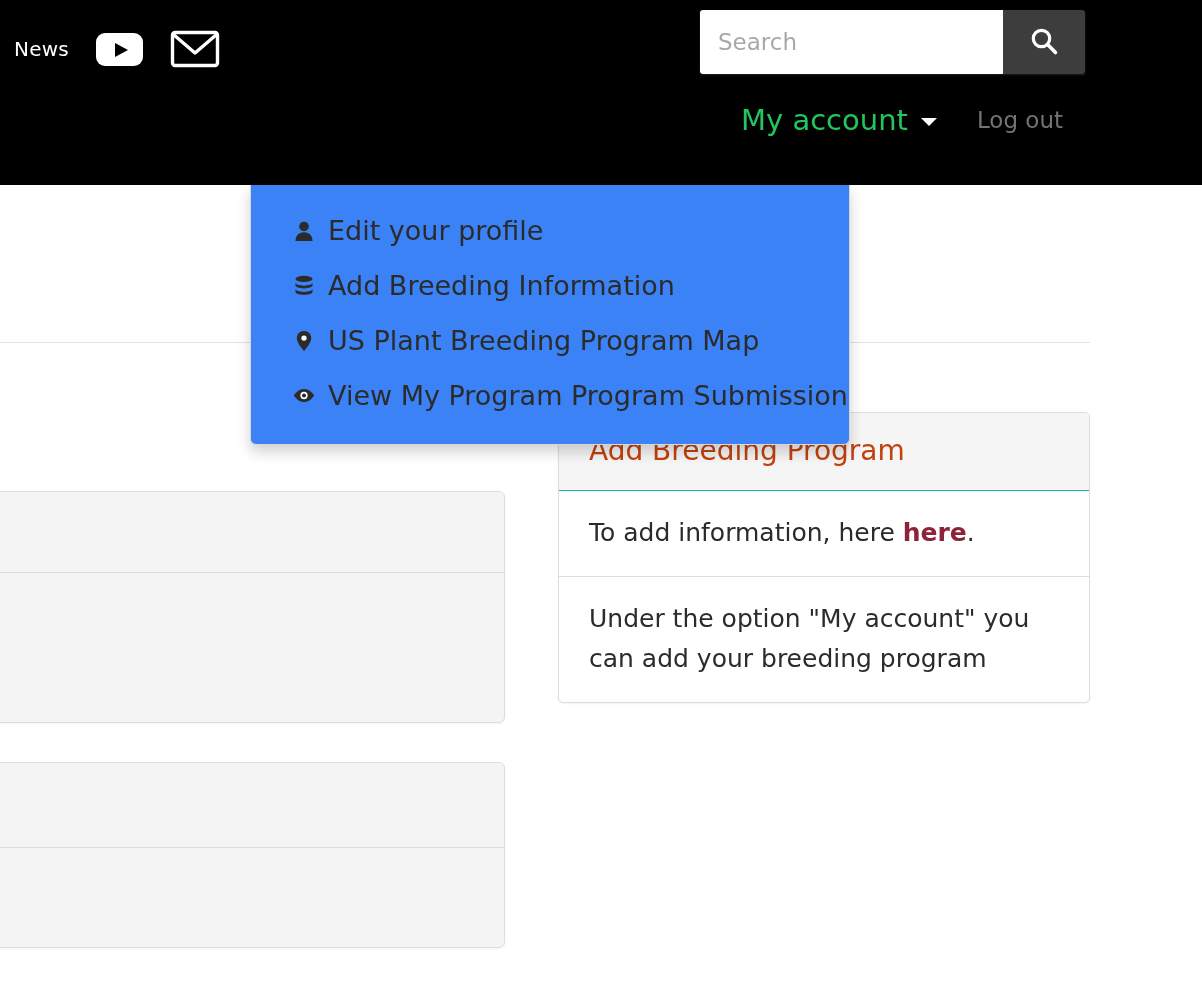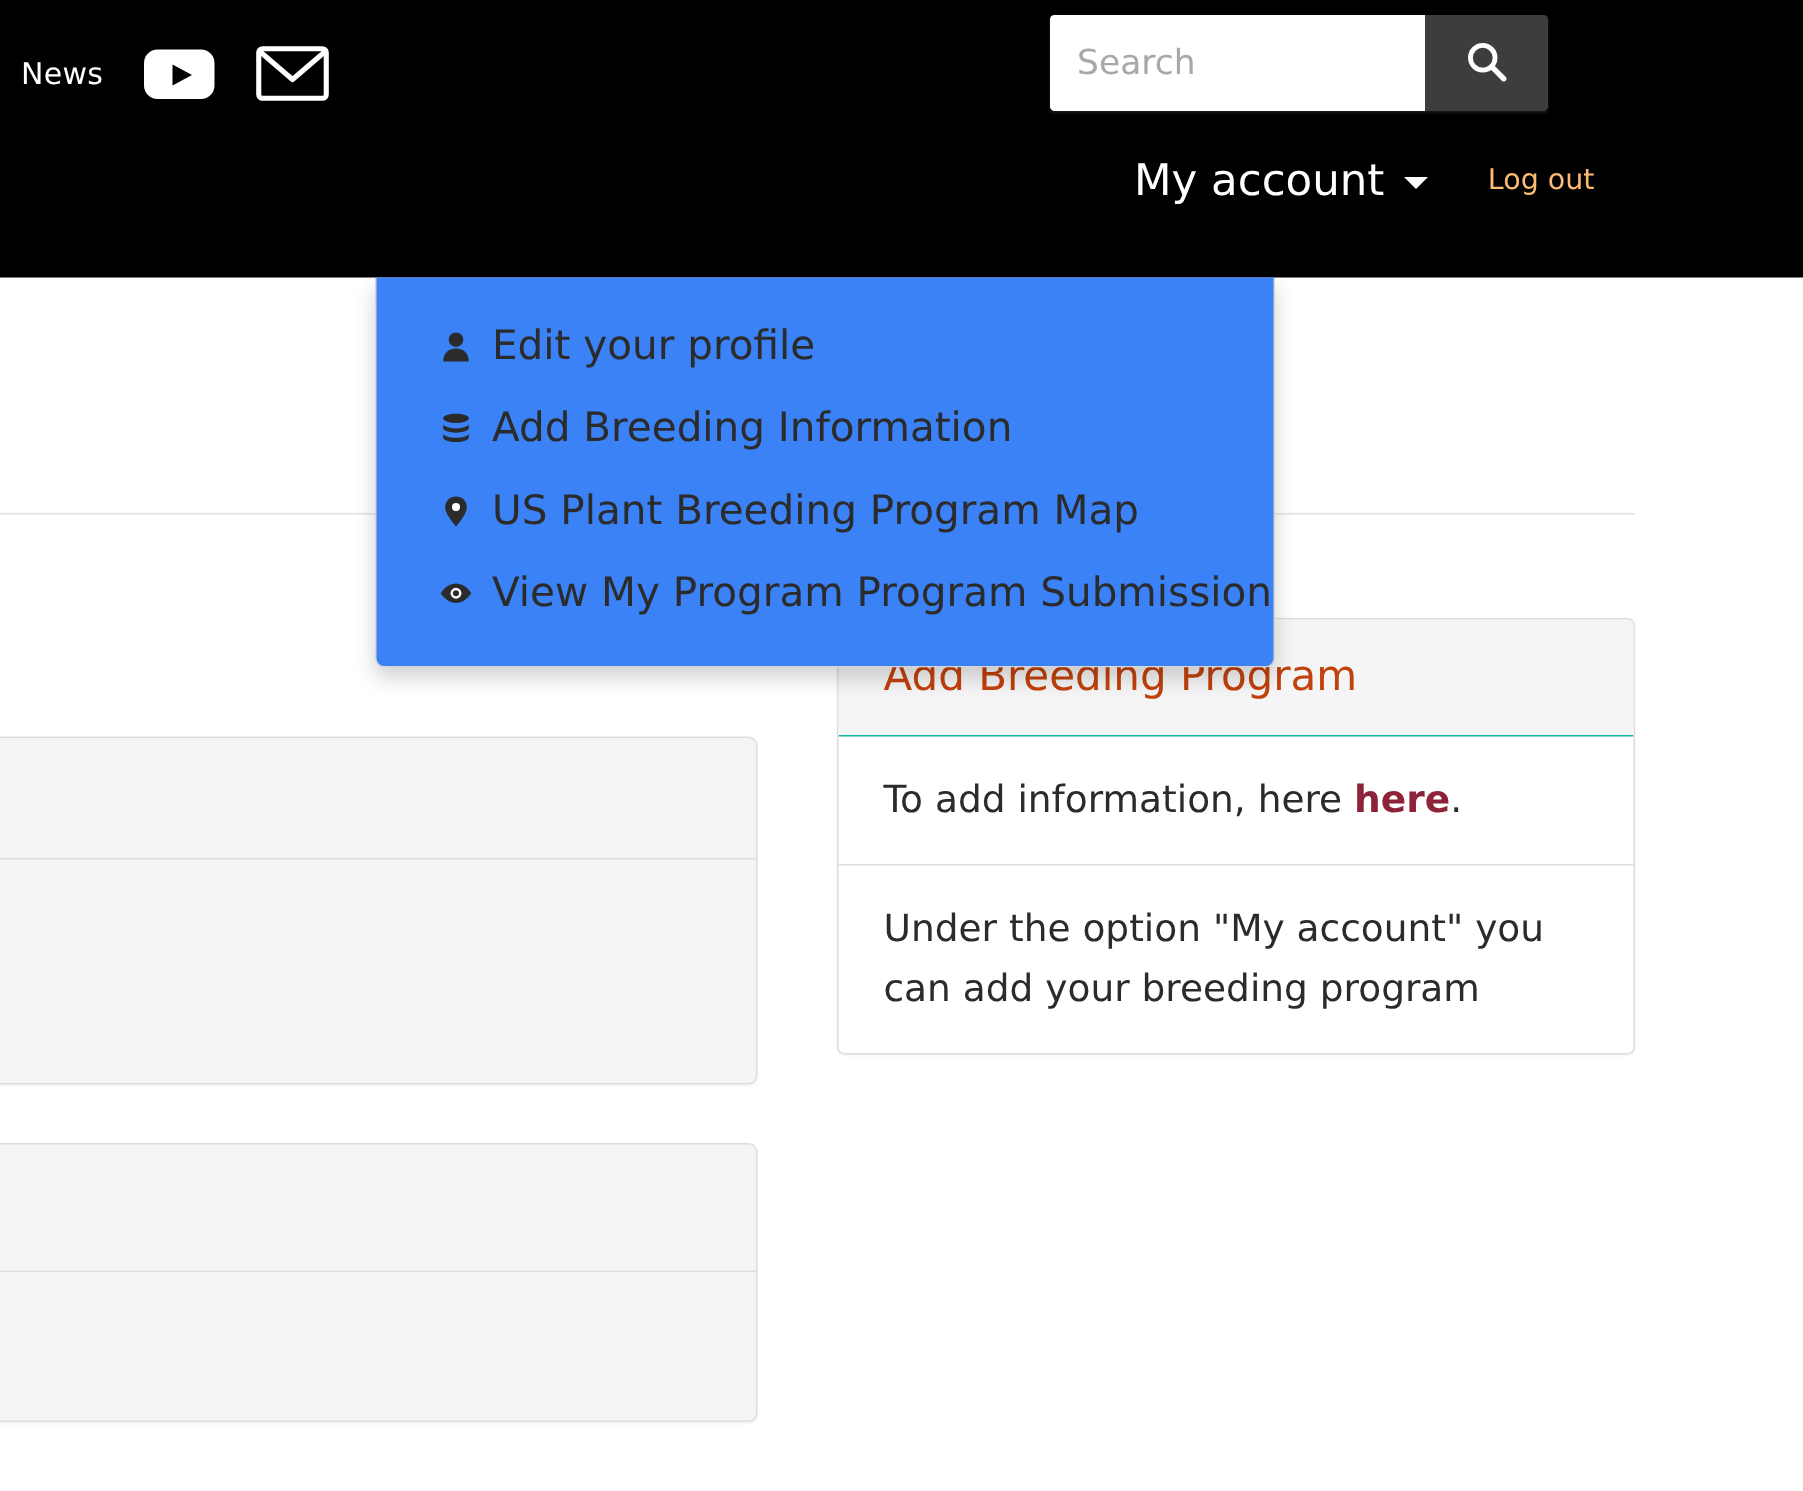--- a/index.html
+++ b/index.html
@@ -68,21 +68,21 @@
   
   .search-wrap {
     position: absolute;
     left: 700px; top: 10px;
     display: flex;
     align-items: stretch;
     height: 64px;
     box-shadow: 0 1px 2px rgba(255,255,255,0.12);
   }
   .search-input {
-    width: 250px;
+    width: 303px;
     height: 64px;
     border: none;
     outline: none;
     background: #ffffff;
     font-family: "DejaVu Sans", "Liberation Sans", sans-serif;
     font-size: 23px;
     color: #333333;
     padding: 0 18px;
     border-radius: 3px 0 0 3px;
   }
@@ -105,40 +105,40 @@
   .account-row {
     position: absolute;
     right: 139px; top: 103px;
     display: flex;
     align-items: center;
     gap: 40px;
   }
   .account-menu-btn {
     background: none;
     border: none;
-    color: #ffffff;
+    color: #22c55e;
     font-family: "DejaVu Sans", "Liberation Sans", sans-serif;
     font-size: 29px;
     cursor: pointer;
     display: flex;
     align-items: center;
     gap: 13px;
     padding: 0;
   }
   .caret-down {
     width: 0; height: 0;
     border-left: 8px solid transparent;
     border-right: 8px solid transparent;
     border-top: 8px solid #ffffff;
     display: inline-block;
     margin-top: 4px;
   }
   .logout-link {
-    color: #fdba74;
-    font-size: 19px;
+    color: #737373;
+    font-size: 23px;
     text-decoration: none;
     cursor: pointer;
     white-space: nowrap;
   }
 
   
   .account-dropdown {
     position: absolute;
     left: 250px; top: 185px;
     width: 600px;

